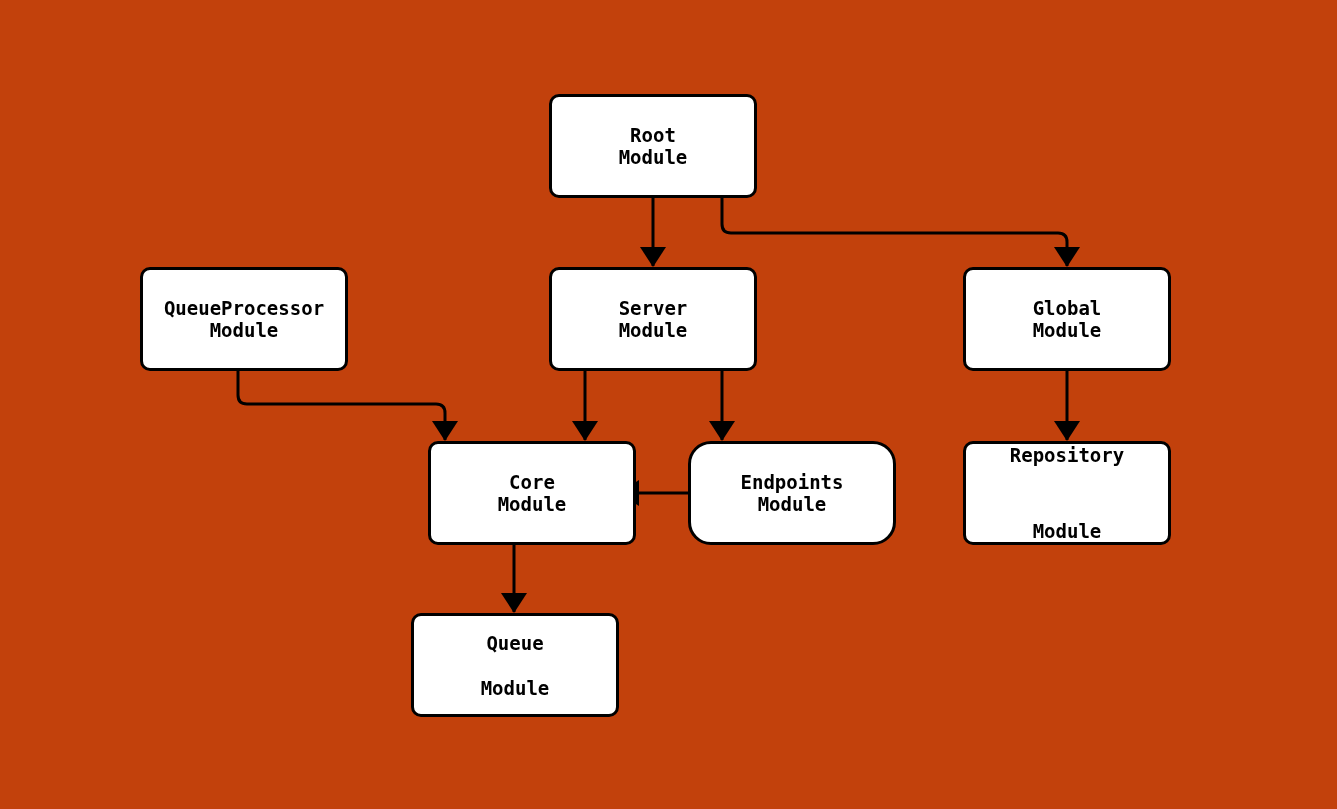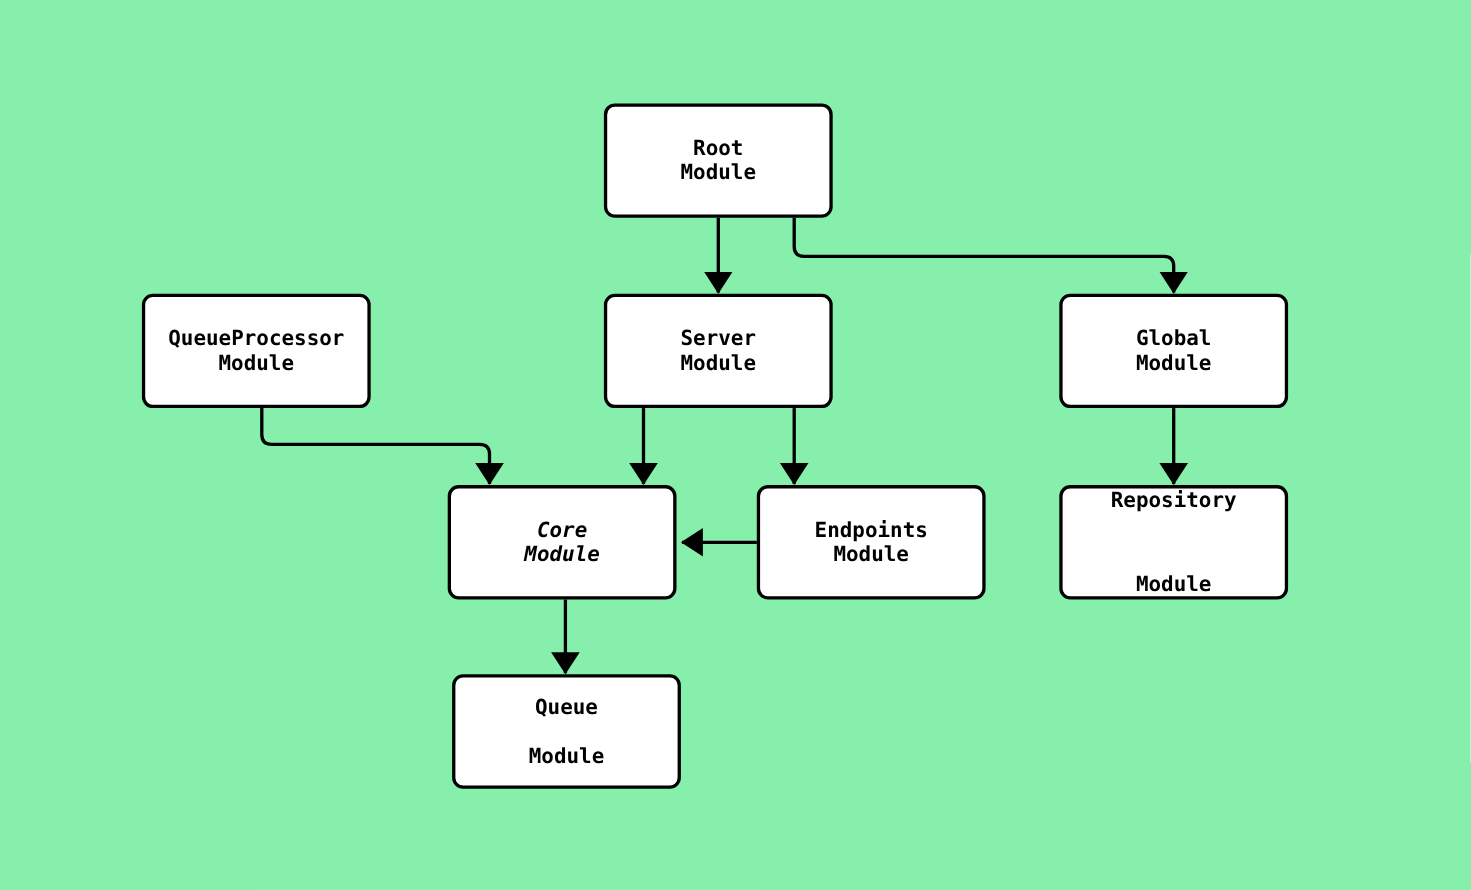--- a/index.html
+++ b/index.html
@@ -4,21 +4,21 @@
 <style>
   html, body {
     margin: 0;
     padding: 0;
     background: #ffffff;
   }
   #canvas {
     position: relative;
     width: 1337px;
     height: 809px;
-    background: #86efac;
+    background: #c2410c;
     overflow: hidden;
     font-family: "DejaVu Sans Mono", monospace;
   }
   #edges-layer {
     position: absolute;
     left: 0;
     top: 0;
     width: 1337px;
     height: 809px;
   }
@@ -33,26 +33,26 @@
     display: flex;
     flex-direction: column;
     align-items: center;
     justify-content: center;
     text-align: center;
     font-weight: bold;
     font-size: 19px;
     line-height: 22px;
     color: #000000;
   }
-  #n-queueprocessor { left: 129px; top: 267px; }
+  #n-queueprocessor { left: 140px; top: 267px; }
   #n-root           { left: 549px; top: 94px;  }
   #n-server         { left: 549px; top: 267px; text-align: right; }
   #n-global         { left: 963px; top: 267px; }
-  #n-core           { left: 407px; top: 441px; font-style: italic; }
-  #n-endpoints      { left: 688px; top: 441px; }
+  #n-core           { left: 428px; top: 441px; }
+  #n-endpoints      { left: 688px; top: 441px; border-radius: 23px; }
   #n-repository     { left: 963px; top: 441px; justify-content: space-between; }
   #n-queue          { left: 411px; top: 613px; gap: 23px; }
   .edge {
     fill: none;
     stroke: #000000;
     stroke-width: 3;
   }
 </style>
 </head>
 <body>

